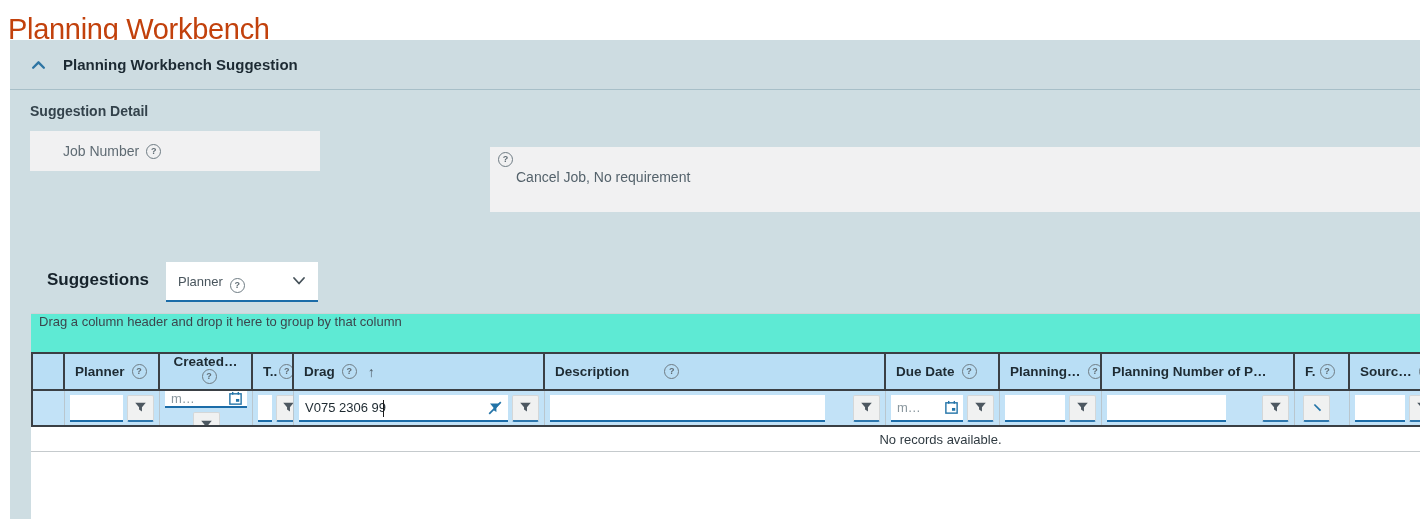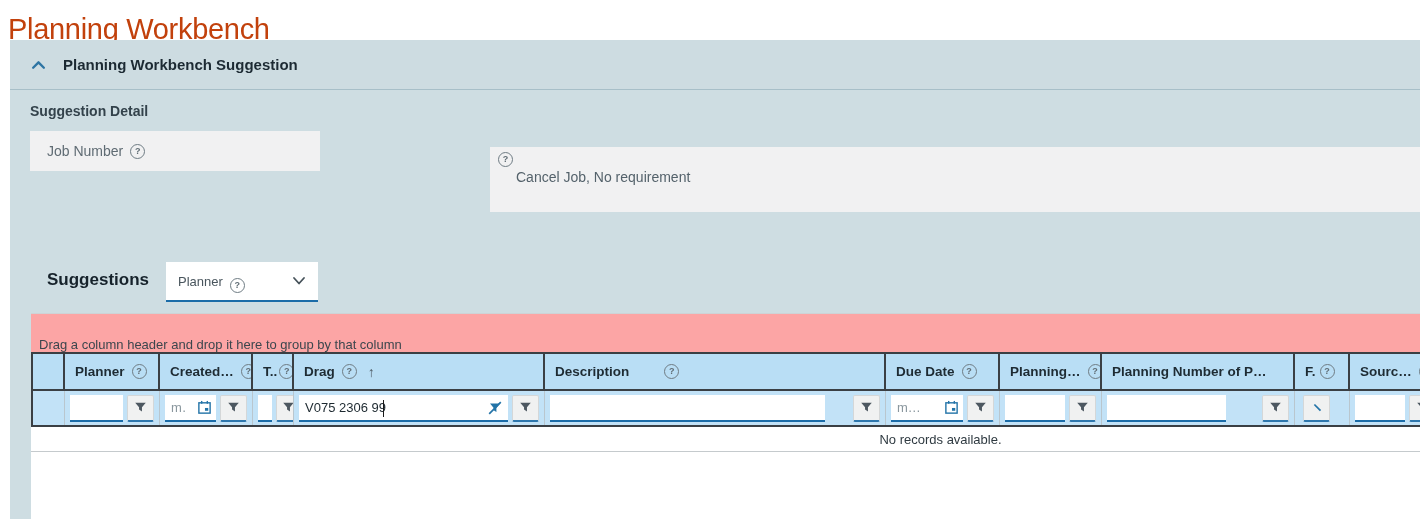--- a/index.html
+++ b/index.html
@@ -8,59 +8,59 @@
 
   .page-title{position:absolute;left:8px;top:-6px;font-size:29px;font-weight:400;color:#c2410c;letter-spacing:-0.3px;}
 
   .panel{position:absolute;left:10px;top:40px;width:1410px;height:479px;background:#cedde2;}
   .panel-header{position:absolute;left:0;top:0;width:100%;height:50px;background:#cddce1;border-bottom:1px solid #a7bfc8;display:flex;align-items:center;box-sizing:border-box;}
   .collapse-btn{margin-left:21px;display:flex;align-items:center;cursor:pointer;background:none;border:none;padding:0;}
   .panel-title{margin-left:17px;font-size:15px;font-weight:700;color:#1c2a33;}
 
   .section-label{position:absolute;left:20px;top:63px;font-size:14px;font-weight:700;color:#33424b;}
 
-  .job-field{position:absolute;left:20px;top:91px;width:290px;height:40px;background:#f1f1f2;display:flex;align-items:center;padding-left:17px;box-sizing:border-box;}
+  .job-field{position:absolute;left:20px;top:91px;width:290px;height:40px;background:#f1f1f2;display:flex;align-items:center;padding-left:33px;box-sizing:border-box;}
   .job-label{font-size:14px;color:#5f6b73;}
 
   .note-field{position:absolute;left:480px;top:107px;width:930px;height:65px;background:#f1f1f2;box-sizing:border-box;}
   .note-help{position:absolute;left:8px;top:5px;}
   .note-text{position:absolute;left:26px;top:22px;font-size:14px;color:#54626b;}
 
   .suggestions-heading{position:absolute;left:37px;top:230px;font-size:17px;font-weight:700;color:#16222b;text-align:right;}
 
   .view-dd{position:absolute;left:156px;top:222px;width:152px;height:40px;background:#fff;border:none;border-bottom:2px solid #1b6ca8;display:flex;align-items:center;padding:0 12px;box-sizing:border-box;cursor:pointer;}
   .view-dd-value{font-size:13px;color:#49555d;}
   .dd-help{margin-left:9px;margin-top:9px;}
   .dd-chevron{margin-left:auto;display:flex;align-items:center;}
 
   .help{display:inline-flex;width:13px;height:13px;border:1px solid #6f7c84;border-radius:50%;font-size:9px;font-weight:700;color:#5f6c74;align-items:center;justify-content:center;margin-left:7px;flex:0 0 auto;line-height:1;}
 
   .grid{position:absolute;left:21px;top:273px;width:1389px;height:206px;background:#fff;border-top:1px solid #ced3d6;overflow:hidden;box-sizing:border-box;}
-  .groupbar{height:38px;display:flex;align-items:flex-end;padding-left:8px;font-size:13px;color:#3c464d;background:#fca5a5;box-sizing:border-box;}
+  .groupbar{height:38px;display:flex;align-items:flex-start;padding-left:8px;font-size:13px;color:#3c464d;background:#5eead4;box-sizing:border-box;}
 
   .hrow{display:flex;width:1819px;height:39px;border-top:2px solid #3a3f44;border-bottom:2px solid #3a3f44;border-left:2px solid #3a3f44;background:#b9def5;box-sizing:border-box;}
   .hcell{display:flex;align-items:center;padding:0 10px;border-right:2px solid #3a3f44;box-sizing:border-box;flex:0 0 auto;overflow:hidden;cursor:pointer;}
   .hlabel{font-size:13.5px;font-weight:700;color:#1e2b33;white-space:nowrap;}
   .sort{margin-left:11px;color:#4d5a63;font-size:14px;}
 
   .frow{display:flex;width:1819px;height:36px;border-left:2px solid #3a3f44;border-bottom:2px solid #3a3f44;background:#c2e2f7;box-sizing:border-box;align-items:center;}
   .fcell{display:flex;align-items:center;gap:4px;padding:0 5px;border-right:1px solid #b9c6ce;box-sizing:border-box;height:100%;flex:0 0 auto;overflow:hidden;}
   .finput-wrap{position:relative;display:flex;align-items:center;flex:1 1 auto;min-width:0;background:#fff;border-bottom:2px solid #1b6ca8;height:27px;box-sizing:border-box;}
   .finput{border:none;outline:none;width:100%;height:100%;font-size:13px;color:#1d2930;padding:0 6px;background:transparent;font-family:inherit;box-sizing:border-box;}
   .finput::placeholder{color:#8a979e;}
   .part-input{padding-right:28px;}
   .caret{position:absolute;left:84px;top:5px;width:1px;height:17px;background:#1a1a1a;}
   .clear-filter{position:absolute;right:5px;top:5px;cursor:pointer;display:flex;}
   .fbtn{flex:0 0 27px;width:27px;height:27px;background:#f0f1f1;border:1px solid #d4d7d8;border-bottom:2px solid #2e77ad;border-radius:2px;display:flex;align-items:center;justify-content:center;cursor:pointer;padding:0;}
   .calbtn{flex:0 0 24px;height:100%;background:transparent;border:none;display:flex;align-items:center;justify-content:center;cursor:pointer;padding:0;}
 
   .norow{width:1819px;height:25px;background:#fff;border-bottom:1px solid #c5cacd;display:flex;align-items:center;justify-content:center;font-size:13px;color:#2f3a41;box-sizing:border-box;}
 
   
-  .c0{width:32px;}.c1{width:95px;}.c2{width:93px;}.c3{width:41px;}.c4{width:251px;}
+  .c0{width:32px;}.c1{width:95px;}.c2{width:93px;flex-direction:column;}.c3{width:41px;}.c4{width:251px;}
   .c5{width:341px;gap:28px;}.c6{width:114px;}.c7{width:102px;}.c8{width:193px;gap:36px;}.c9{width:55px;}
   .c10{width:92px;}.c11{width:460px;}
 </style>
 </head>
 <body>
 
 <div class="stage">
 
   <h1 class="page-title">Planning Workbench</h1>
 

